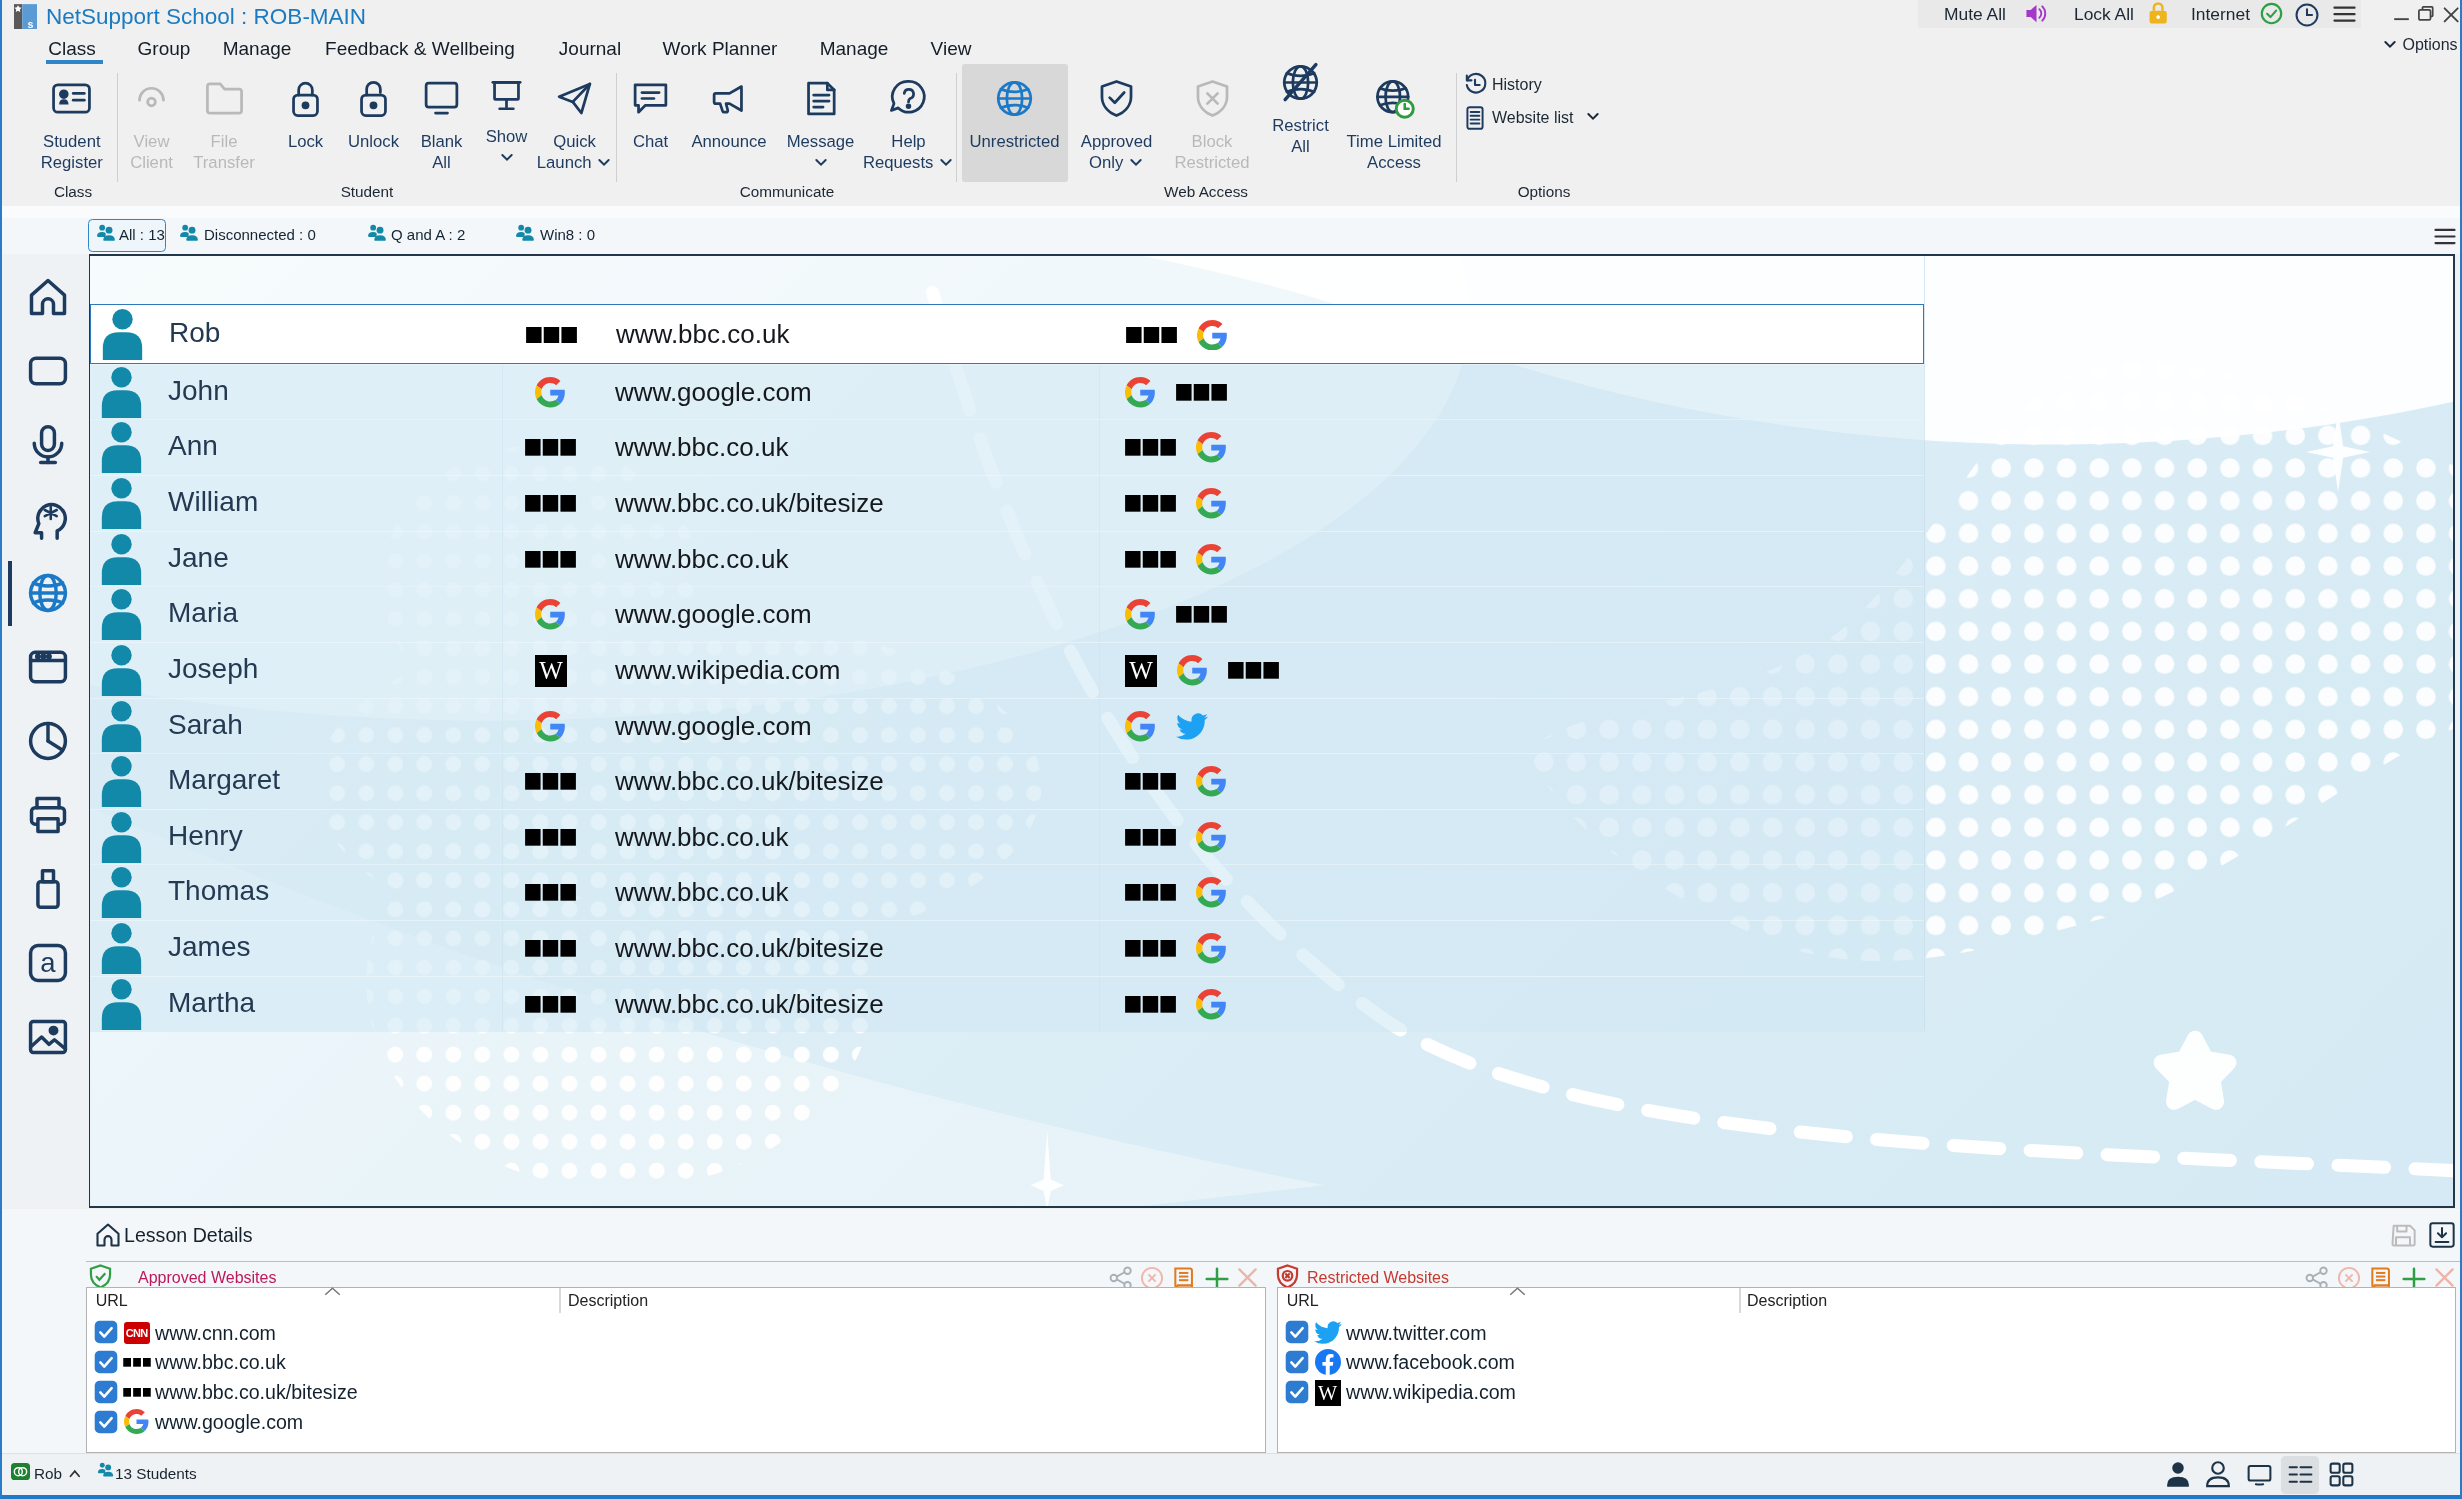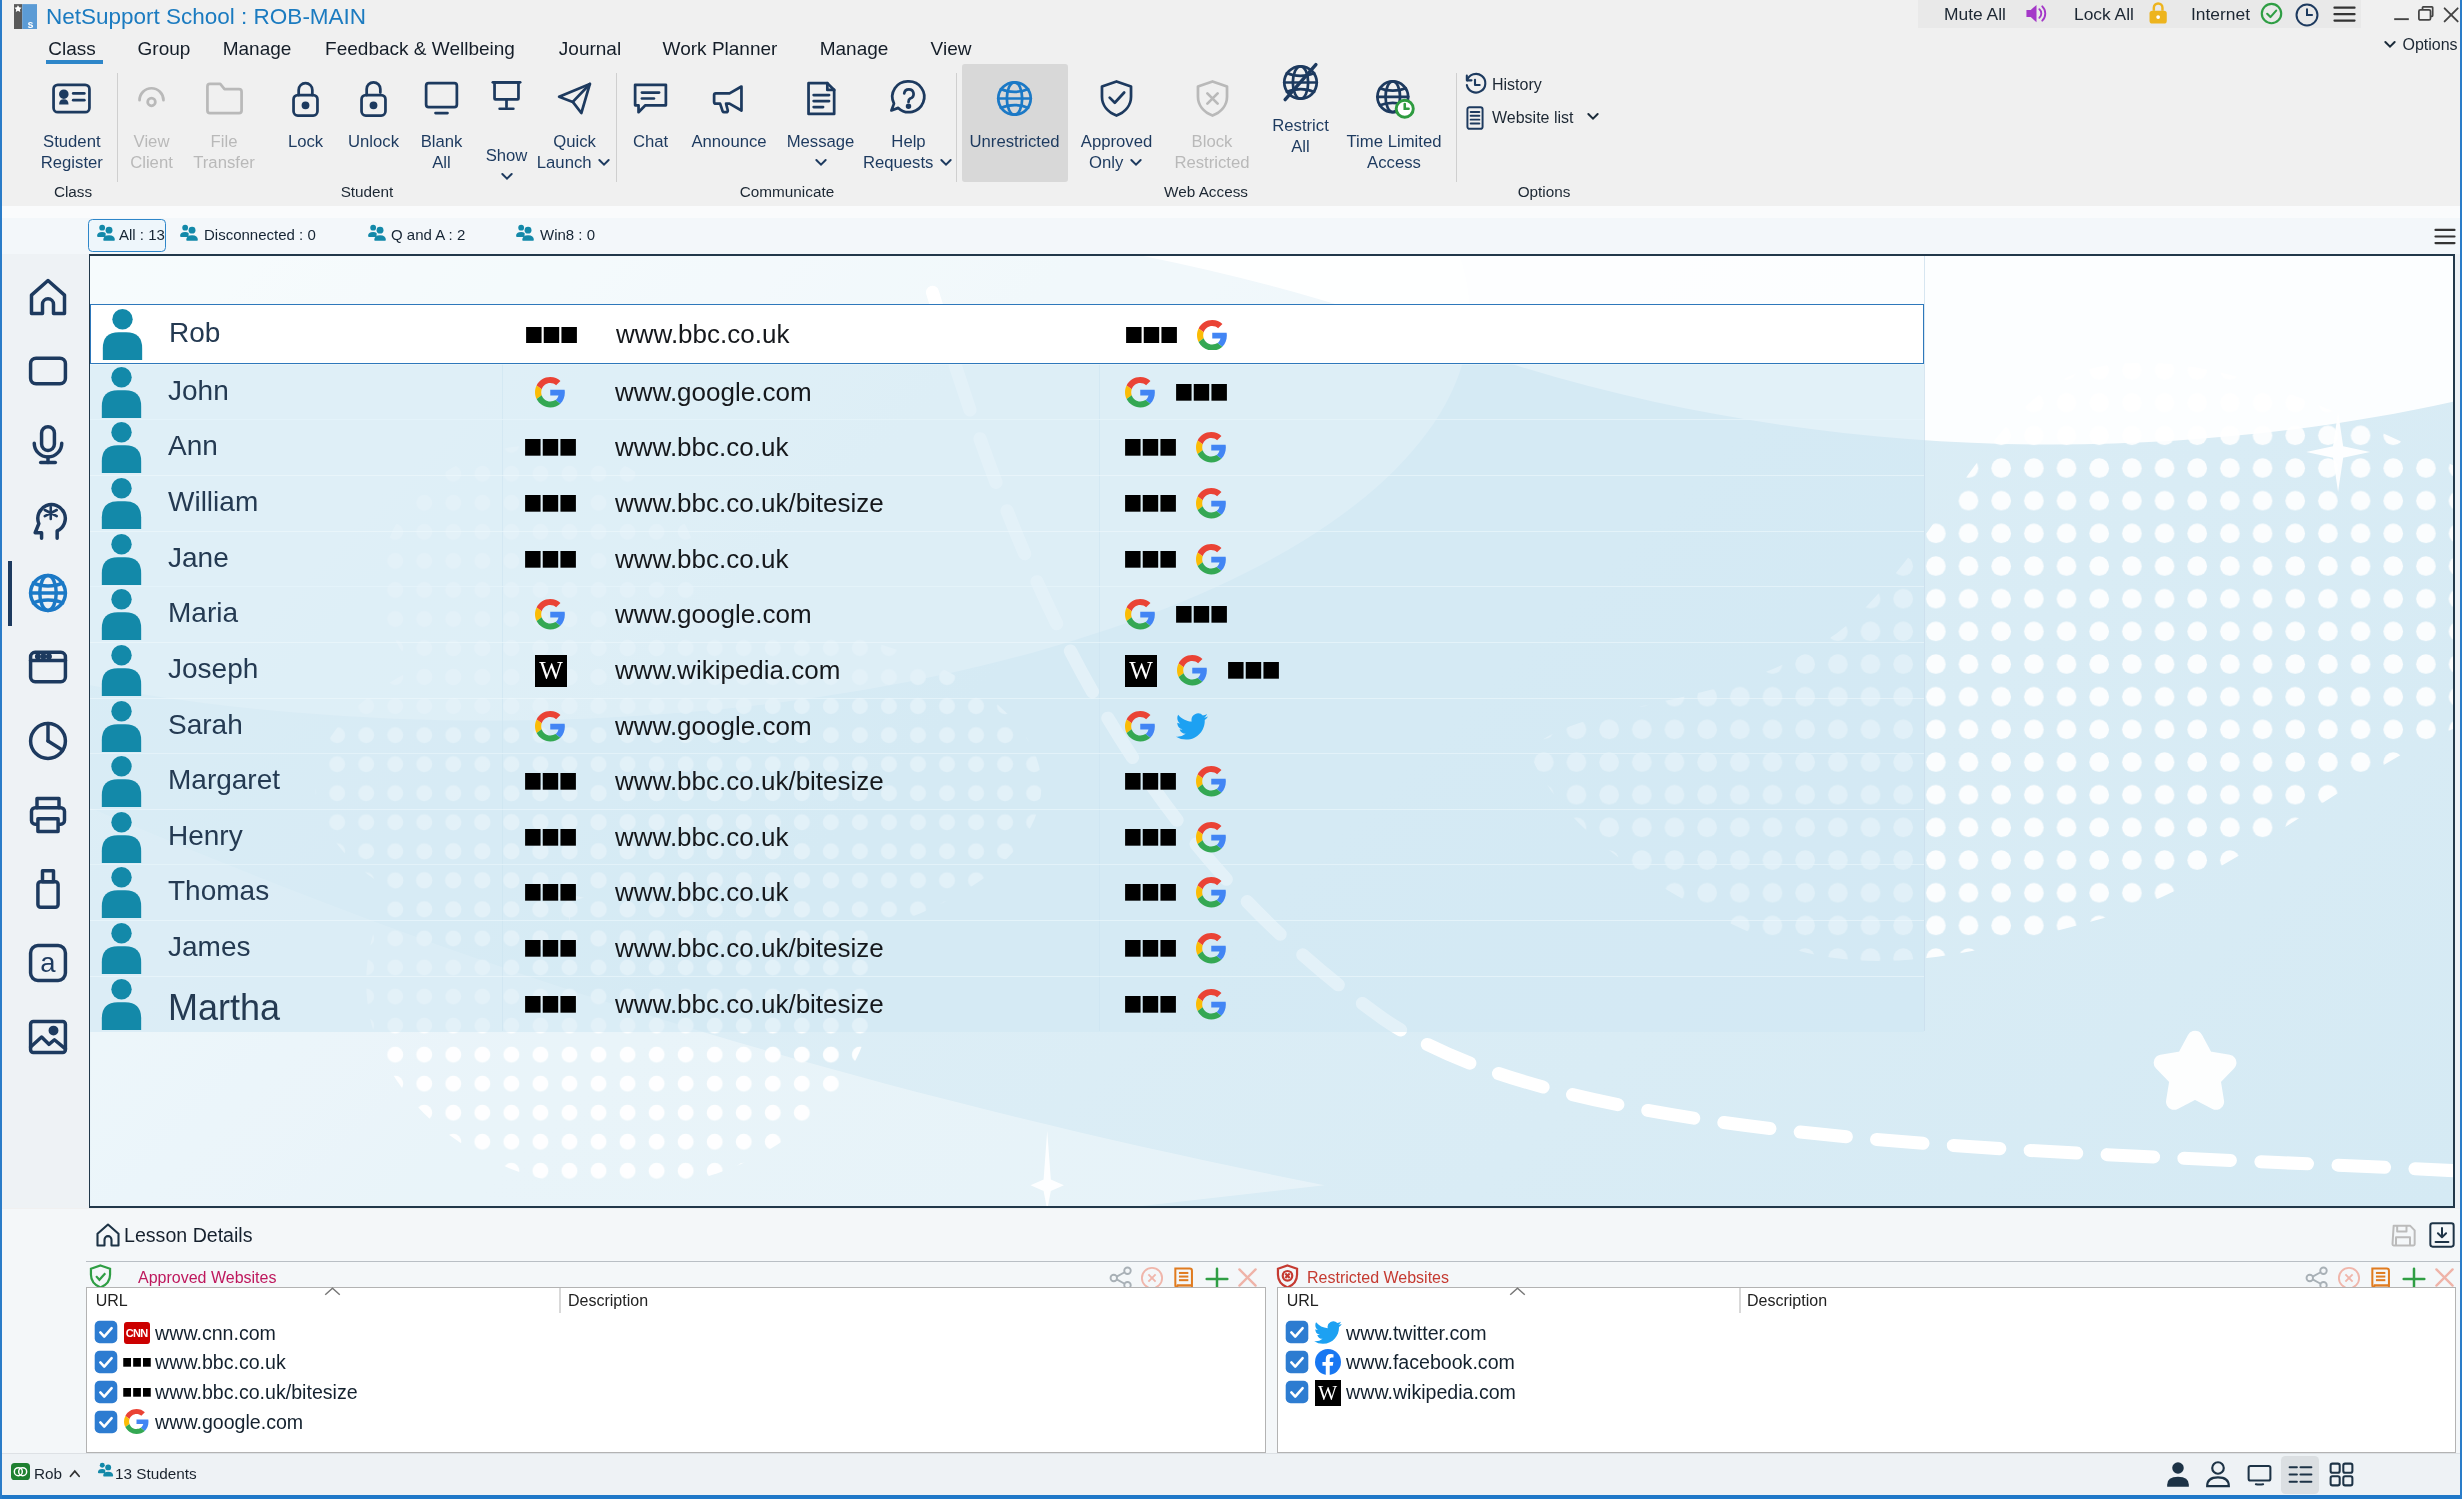--- a/index.html
+++ b/index.html
@@ -134,21 +134,21 @@
   </div>
 <div class="rb" style="left:450px;top:73px;width:109px;color:#1d3a5f;">
     <div class="ic">
       <svg width="41" height="41" viewBox="0 0 48 48" fill="none" stroke="#1d3a5f" stroke-width="3.2" stroke-linecap="round" stroke-linejoin="round">
         <line x1="8" y1="5" x2="40" y2="5"></line>
         <rect x="10" y="5" width="28" height="20" rx="1"></rect>
         <line x1="24" y1="25" x2="24" y2="34"></line>
         <line x1="16" y1="36" x2="32" y2="36"></line>
       </svg>
     </div>
-    <div style="margin-top:26px;">Show<br><svg class="chev" width="14.5" height="14.5" viewBox="0 0 24 24" fill="none" stroke="#1d3a5f" stroke-width="3" stroke-linecap="round">
+    <div style="margin-top:7px;">Show<br><svg class="chev" width="14.5" height="14.5" viewBox="0 0 24 24" fill="none" stroke="#1d3a5f" stroke-width="3" stroke-linecap="round">
         <path d="M5 9 l7 7 7-7"></path>
       </svg></div>
   </div>
 <div class="rb" style="left:518px;top:73px;width:109px;color:#1d3a5f;">
     <div class="ic">
       <svg width="41" height="41" viewBox="0 0 48 48" fill="none" stroke="#1d3a5f" stroke-width="3.2" stroke-linecap="round" stroke-linejoin="round">
         <path d="M6 22 L42 7 L32 41 L22 28 Z"></path>
         <path d="M22 28 L42 7"></path>
       </svg>
     </div>
@@ -783,21 +783,21 @@
             <path fill="#34A853" d="M24 48c6.48 0 11.93-2.13 15.89-5.81l-7.73-6c-2.15 1.45-4.92 2.3-8.16 2.3-6.26 0-11.57-4.22-13.47-9.91l-7.98 6.19C6.51 42.62 14.62 48 24 48z"></path>
           </svg>
         </span>
       </div>
     </div>
 <div class="abs" style="left:0;top:720px;width:1834px;height:56px;background:rgba(208,231,244,0.60);border-top:1.5px solid rgba(240,249,253,0.55);">
       <div class="abs" style="left:11px;top:2.2px;"><svg width="41" height="51" viewBox="0 0 56 70">
           <circle cx="28" cy="14" r="14" fill="#1389a9"></circle>
           <path d="M1 70 L1 54 Q1 32 23 32 L33 32 Q55 32 55 54 L55 70 Z" fill="#1389a9"></path>
         </svg></div>
-      <div class="abs" style="left:78px;top:10.2px;font-size:36px;color:#243a52;">Martha</div>
+      <div class="abs" style="left:78px;top:10.2px;font-size:28px;color:#243a52;">Martha</div>
       <div class="abs" style="left:435px;top:11.6px;height:32px;display:flex;align-items:center;">
         <svg width="51" height="16.7" viewBox="0 0 70 23">
           <rect x="0.0" y="0" width="21.3" height="23" fill="#000"></rect>
           <rect x="24.3" y="0" width="21.3" height="23" fill="#000"></rect>
           <rect x="48.7" y="0" width="21.3" height="23" fill="#000"></rect>
         </svg>
       </div>
       <div class="abs" style="left:525px;top:11.6px;font-size:26px;color:#15181c;">www.bbc.co.uk/bitesize</div>
       <div class="abs" style="left:1035px;top:11.6px;height:32px;display:flex;align-items:center;gap:20.3px;">
         <span style="display:inline-flex;align-items:center;">

